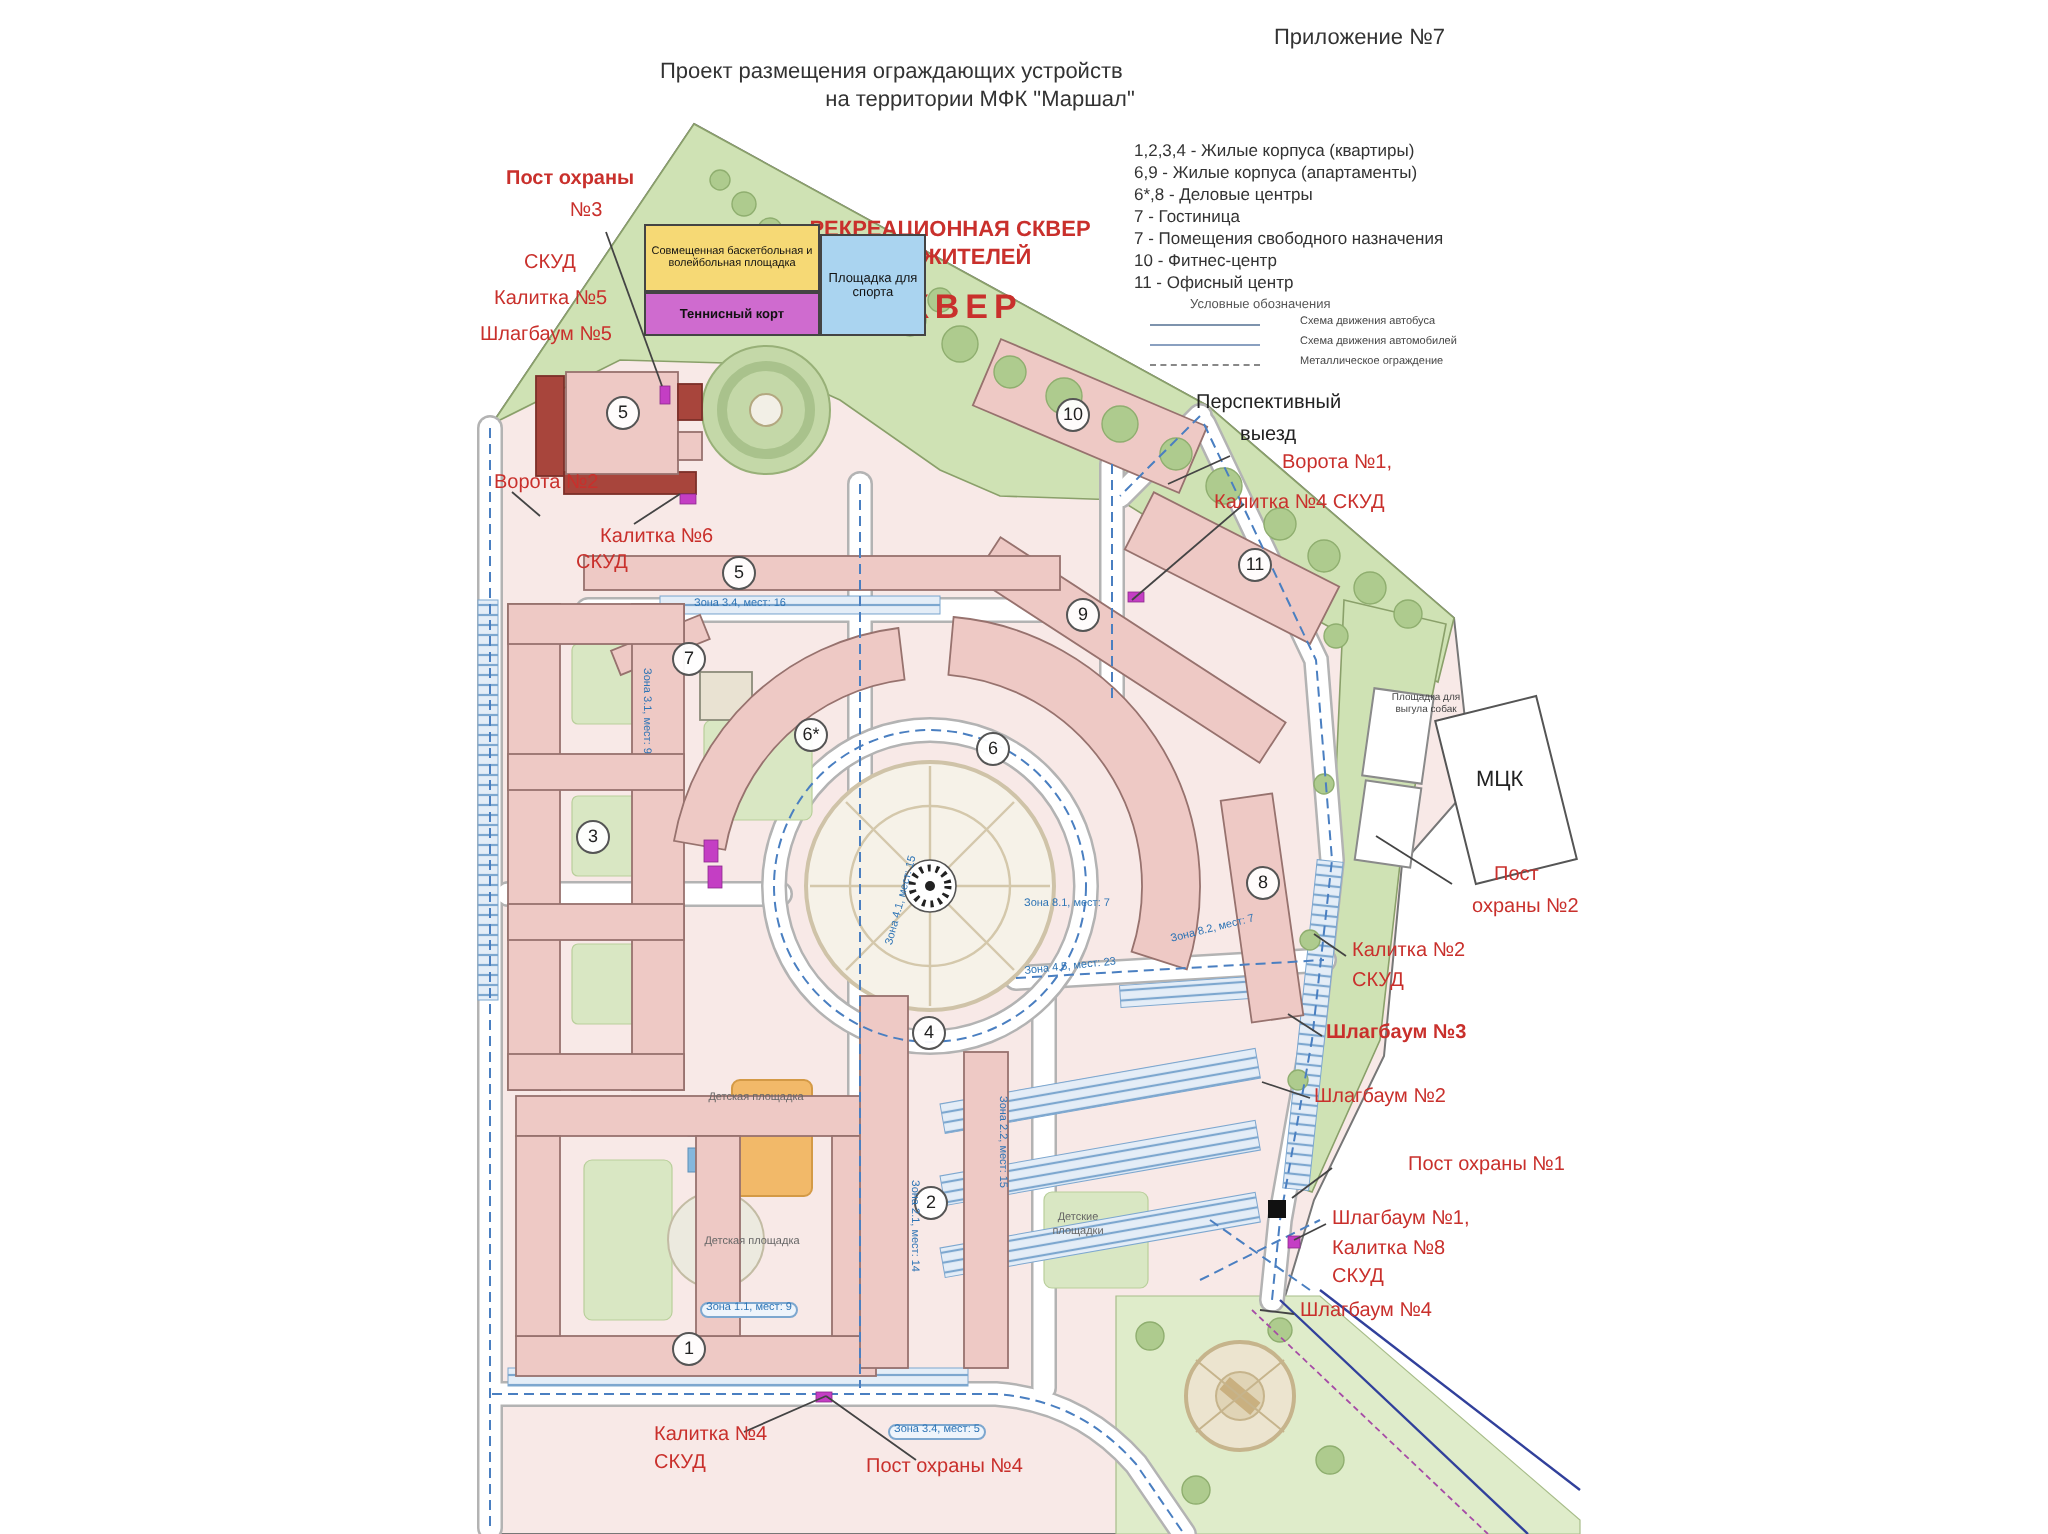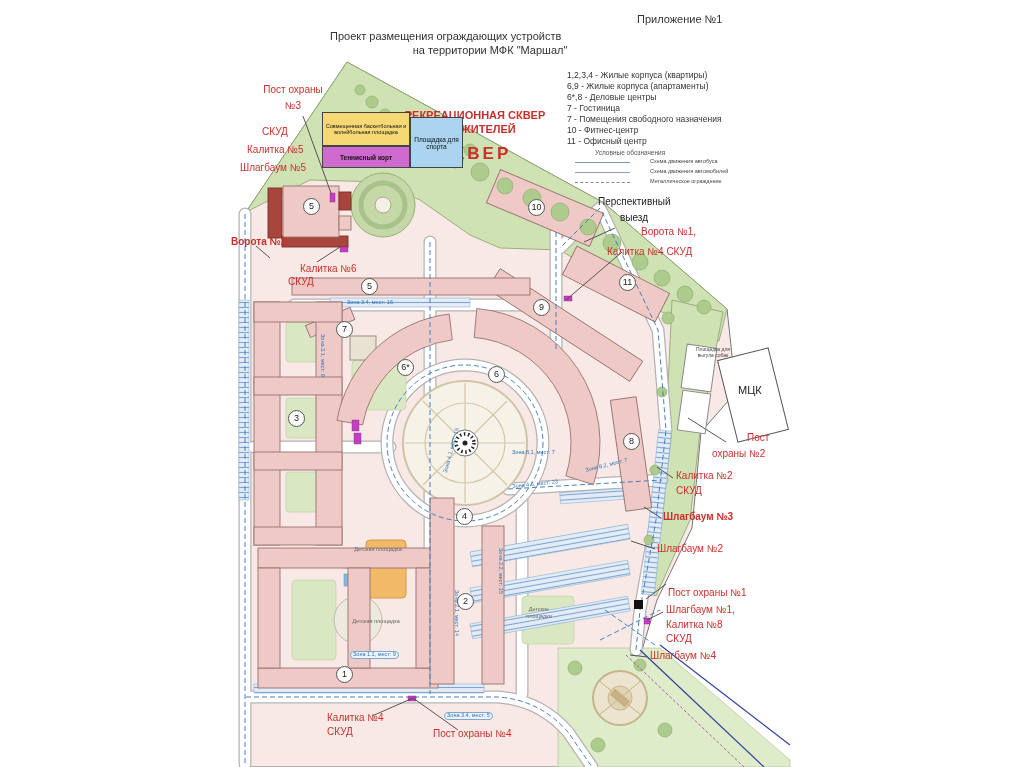--- a/index.html
+++ b/index.html
@@ -249,21 +249,21 @@
     <path d="M666,584 L646,599"></path>
     <path d="M663,612 L647,620"></path>
     <path d="M647,657 L630,655"></path>
     <path d="M372,716 L413,698 M458,730 L413,698"></path>
     <path d="M256,246 L270,258"></path>
     <path d="M317,262 L340,247"></path>
   </g>
   <rect x="634" y="600" width="9" height="9" fill="#111"></rect>
 </svg>
 
-<div class="hdr" style="left:637px;top:13px;font-size:11px;">Приложение №1</div>
+<div class="hdr" style="left:637px;top:13px;font-size:11px;">Приложение №7</div>
 <div class="hdr" style="left:330px;top:30px;width:320px;text-align:left;font-size:11px;">Проект размещения ограждающих устройств</div>
 <div class="hdr" style="left:330px;top:44px;width:320px;text-align:center;font-size:11px;">на территории МФК "Маршал"</div>
 
 <div class="key-item" style="top:70px;">1,2,3,4 - Жилые корпуса (квартиры)</div>
 <div class="key-item" style="top:81px;">6,9 - Жилые корпуса (апартаменты)</div>
 <div class="key-item" style="top:92px;">6*,8 - Деловые центры</div>
 <div class="key-item" style="top:103px;">7 - Гостиница</div>
 <div class="key-item" style="top:114px;">7 - Помещения свободного назначения</div>
 <div class="key-item" style="top:125px;">10 - Фитнес-центр</div>
 <div class="key-item" style="top:136px;">11 - Офисный центр</div>
@@ -277,39 +277,39 @@
 <div class="sym-text" style="left:650px;top:178px;">Металлическое ограждение</div>
 
 <div class="red bold" style="left:400px;top:109px;width:150px;text-align:center;font-size:11px;">РЕКРЕАЦИОННАЯ СКВЕР</div>
 <div class="red bold" style="left:400px;top:123px;width:150px;text-align:center;font-size:11px;">ДЛЯ ЖИТЕЛЕЙ</div>
 <div class="red bold" style="left:400px;top:144px;width:150px;text-align:center;font-size:17px;letter-spacing:3px;">СКВЕР</div>
 
 <div class="sp" style="left:322px;top:112px;width:88px;height:34px;background:#f6d975;font-size:5.5px;line-height:1.15;padding:1px;">Совмещенная баскетбольная и волейбольная площадка</div>
 <div class="sp" style="left:322px;top:146px;width:88px;height:22px;background:#cf6bcf;font-size:6.5px;font-weight:bold;">Теннисный корт</div>
 <div class="sp" style="left:410px;top:117px;width:53px;height:51px;background:#aad4f0;font-size:6.5px;">Площадка для спорта</div>
 
-<div class="red" style="left:253px;top:84px;width:80px;text-align:center;">Пост охраны</div>
+<div class="red" style="left:253px;top:84px;width:80px;text-align:left;font-weight:bold;">Пост охраны</div>
 <div class="red" style="left:253px;top:100px;width:80px;text-align:center;">№3</div>
 <div class="red" style="left:262px;top:126px;">СКУД</div>
 <div class="red" style="left:247px;top:144px;">Калитка №5</div>
 <div class="red" style="left:240px;top:162px;">Шлагбаум №5</div>
-<div class="red" style="left:231px;top:236px;font-weight:bold;">Ворота №2</div>
+<div class="red" style="left:247px;top:236px;">Ворота №2</div>
 <div class="red" style="left:288px;top:263px;padding-left:12px;">Калитка №6</div>
 <div class="red" style="left:288px;top:276px;">СКУД</div>
 <div class="blk" style="left:598px;top:196px;">Перспективный</div>
 <div class="blk" style="left:620px;top:212px;">выезд</div>
 <div class="red" style="left:625px;top:226px;padding-left:16px;">Ворота №1,</div>
 <div class="red" style="left:607px;top:246px;">Калитка №4  СКУД</div>
 <div class="red" style="left:728px;top:432px;padding-left:19px;">Пост</div>
-<div class="red" style="left:712px;top:448px;">охраны №2</div>
+<div class="red" style="left:736px;top:448px;">охраны №2</div>
 <div class="red" style="left:676px;top:470px;">Калитка №2</div>
 <div class="red" style="left:676px;top:485px;">СКУД</div>
 <div class="red" style="left:663px;top:511px;font-weight:bold;">Шлагбаум №3</div>
 <div class="red" style="left:657px;top:543px;">Шлагбаум №2</div>
-<div class="red" style="left:668px;top:577px;margin-top:10px;">Пост охраны №1</div>
+<div class="red" style="left:704px;top:577px;">Пост охраны №1</div>
 <div class="red" style="left:666px;top:604px;">Шлагбаум №1,</div>
 <div class="red" style="left:666px;top:619px;">Калитка №8</div>
 <div class="red" style="left:666px;top:633px;">СКУД</div>
 <div class="red" style="left:650px;top:650px;">Шлагбаум №4</div>
 <div class="red" style="left:327px;top:712px;">Калитка №4</div>
 <div class="red" style="left:327px;top:726px;">СКУД</div>
 <div class="red" style="left:433px;top:728px;">Пост охраны №4</div>
 
 <div class="blk" style="left:738px;top:384px;font-size:11px;">МЦК</div>
 <div class="tiny" style="left:688px;top:346px;width:50px;font-size:5px;white-space:normal;">Площадка для выгула собак</div>

